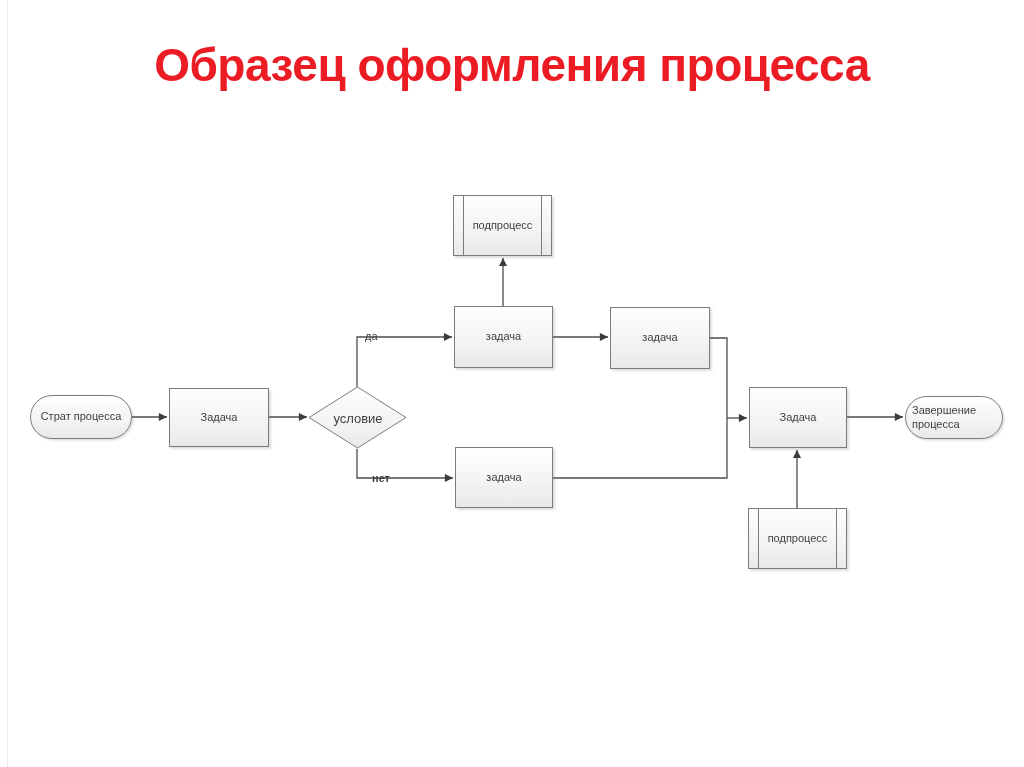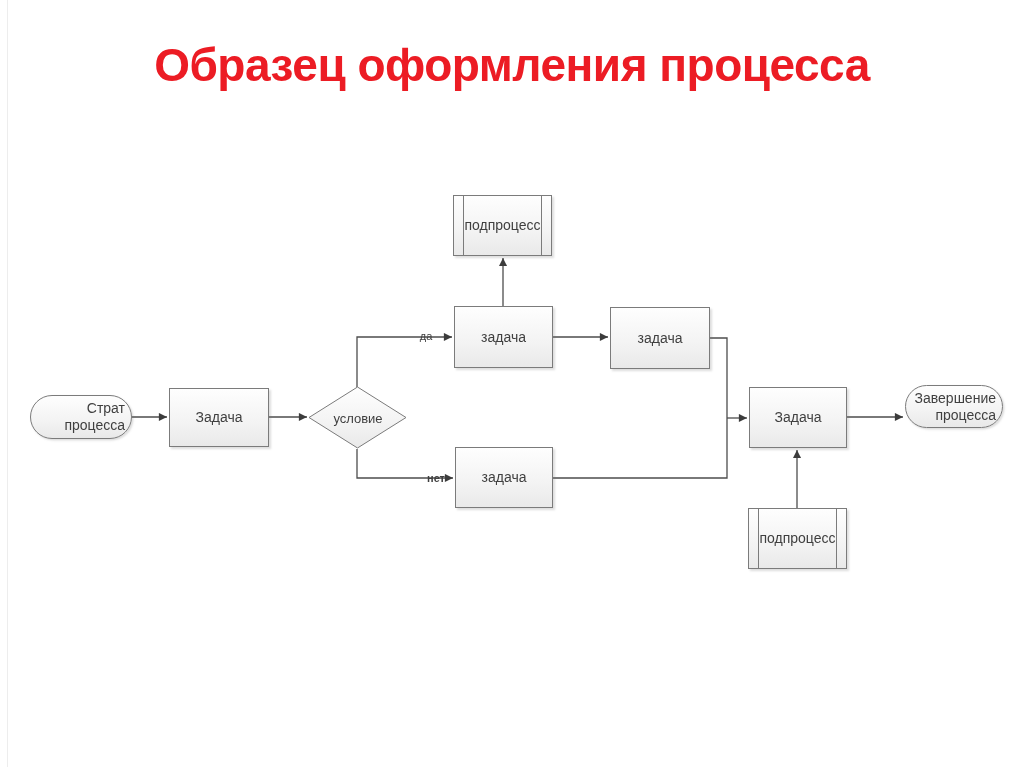--- a/index.html
+++ b/index.html
@@ -17,53 +17,53 @@
   }
 
   .diagram{position:absolute;left:0;top:0;width:1024px;height:767px;}
   .wires{position:absolute;left:0;top:0;}
 
   .node{
     position:absolute;box-sizing:border-box;
     border:1px solid #7b7b7b;
     background:linear-gradient(180deg,#fefefe 0%,#f3f3f3 60%,#e9e9e9 100%);
     display:flex;align-items:center;justify-content:center;
-    font-size:14px;color:#3f3f3f;text-align:right;
+    font-size:11px;color:#3f3f3f;text-align:left;
     line-height:1.2;padding:2px 6px;
     box-shadow:1.5px 1.5px 2px rgba(120,120,120,0.25);
   }
   .terminator{border-radius:22px;}
   .subprocess{position:absolute;}
   .subprocess::before,.subprocess::after{
     content:"";position:absolute;top:0;bottom:0;width:0;
     border-left:1px solid #7b7b7b;
   }
   .subprocess::before{left:9px;}
   .subprocess::after{right:9px;}
 
   .decision-label{
     position:absolute;left:309px;top:411px;width:98px;
     text-align:center;font-size:13px;color:#3f3f3f;
   }
   .edge-label{
-    position:absolute;font-size:11px;color:#3f3f3f;text-align:center;margin-left:48px;
+    position:absolute;font-size:11px;color:#3f3f3f;
   }
   #lbl-yes{left:365px;top:330px;width:26px;}
   #lbl-no{left:372px;top:472px;width:32px;font-weight:bold;}
 
   
   #n-start{left:30px;top:395px;width:102px;height:44px;}
   #n-task1{left:169px;top:388px;width:100px;height:59px;}
   #n-task-top1{left:454px;top:306px;width:99px;height:62px;}
   #n-task-top2{left:610px;top:307px;width:100px;height:62px;}
   #n-sub-top{left:453px;top:195px;width:99px;height:61px;}
   #n-task-bottom{left:455px;top:447px;width:98px;height:61px;}
   #n-task-final{left:749px;top:387px;width:98px;height:61px;}
   #n-sub-bottom{left:748px;top:508px;width:99px;height:61px;}
-  #n-end{left:905px;top:385px;width:98px;height:43px;}
+  #n-end{left:905px;top:396px;width:98px;height:43px;}
 </style>
 </head>
 <body>
 
 <div class="slide">
   <div class="slide-edge"></div>
 
   <h1 class="title" style="color: rgb(236, 28, 36);">Образец оформления процесса</h1>
 
   <div class="diagram">

